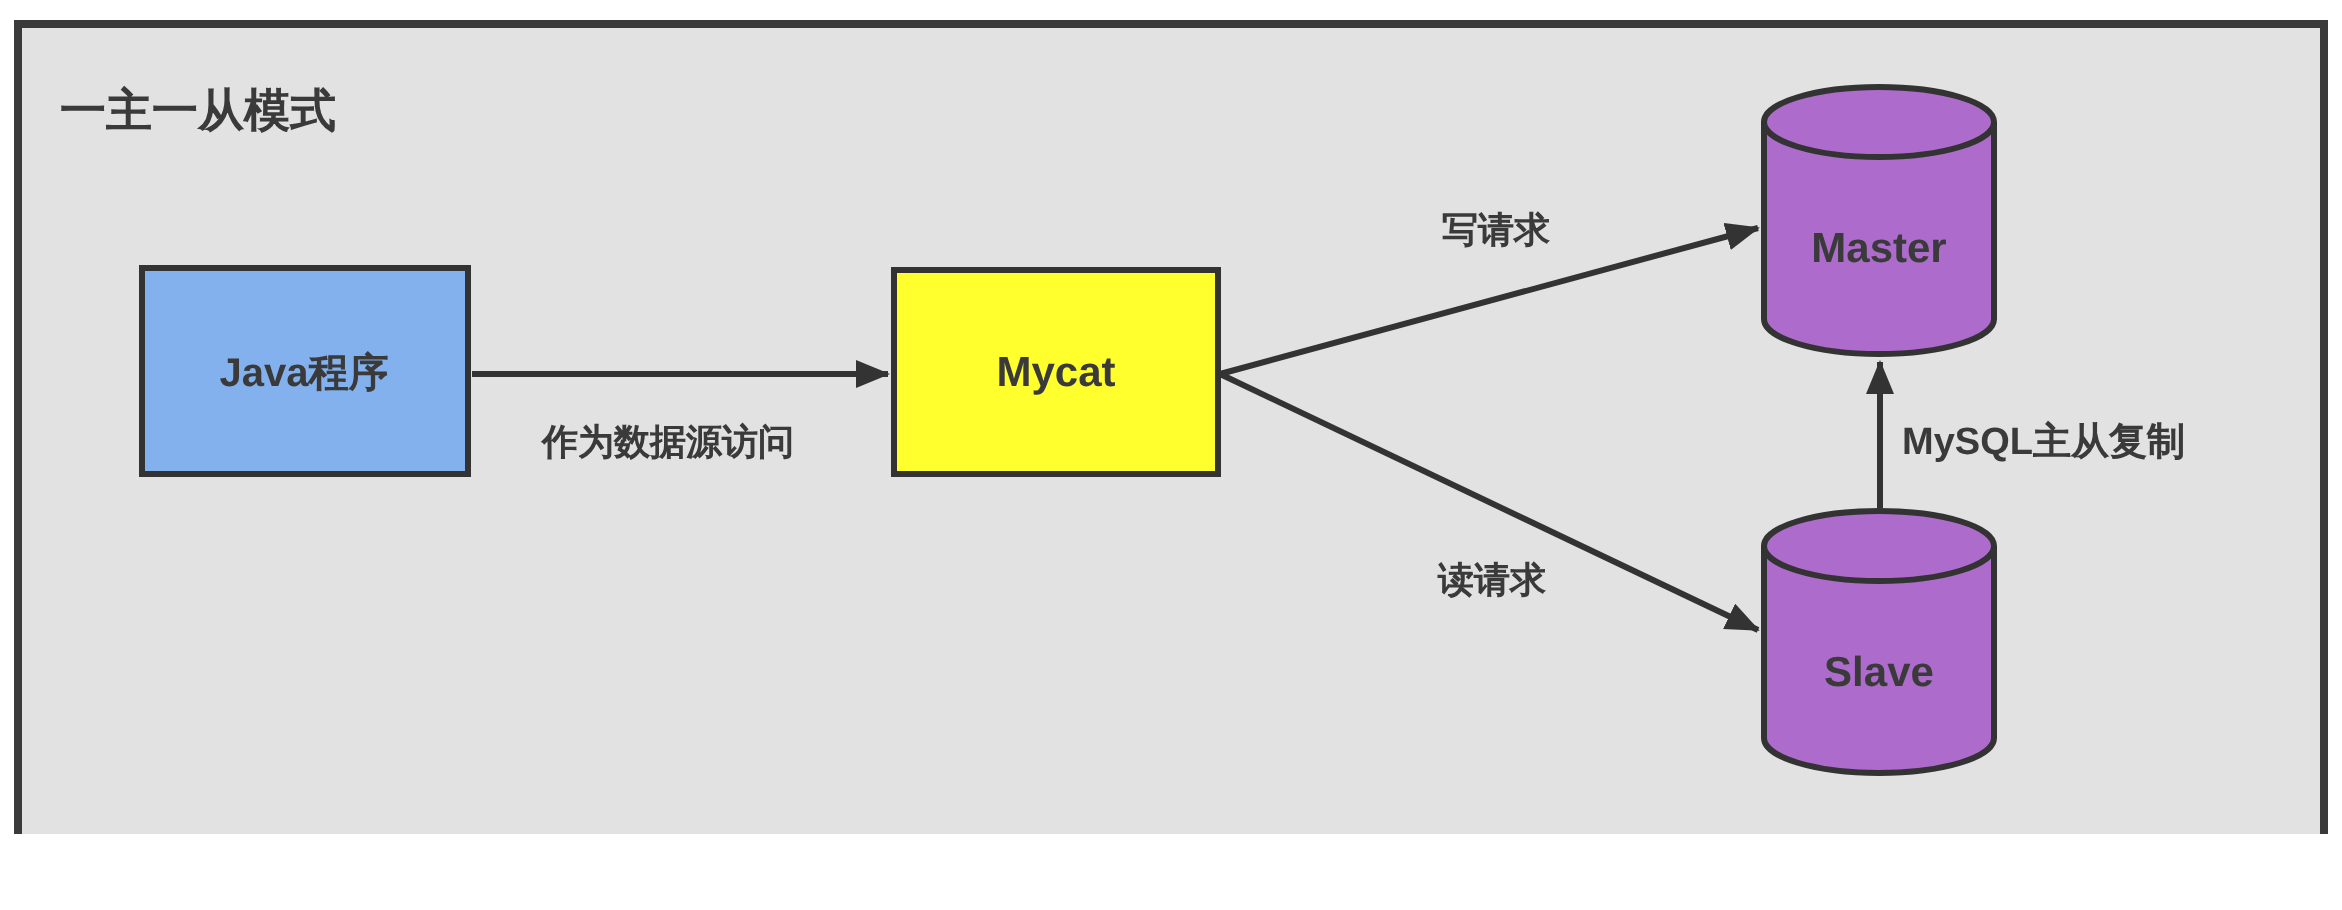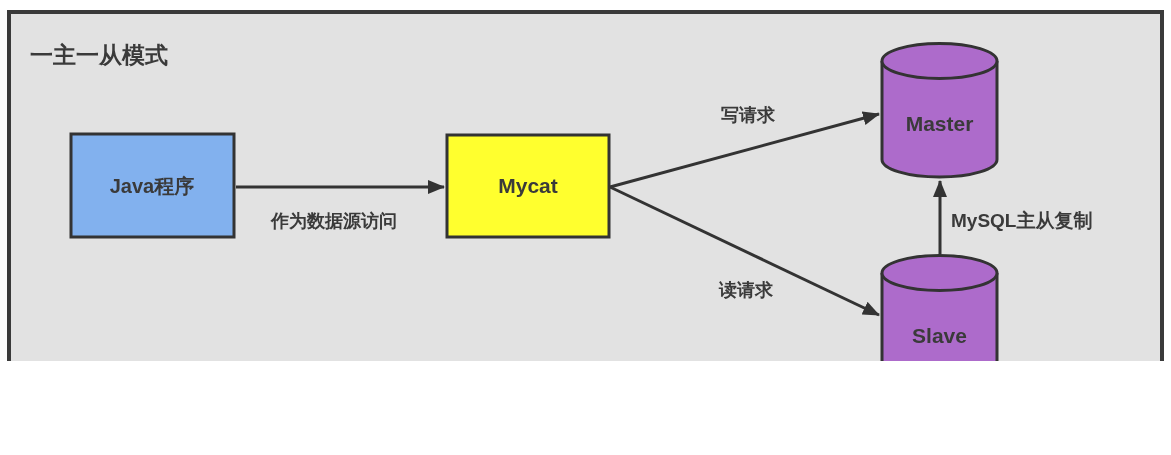--- a/index.html
+++ b/index.html
@@ -1,16 +1,16 @@
 <!DOCTYPE html>
 <html><head>
 <meta charset="utf-8">
 <style>
   html, body { margin: 0; padding: 0; background: #ffffff; }
-  .stage { position: relative; width: 1171px; height: 361px; }
+  .stage { position: relative; width: 1171px; height: 417px; }
   svg { display: block; }
   svg text {
     font-family: "Liberation Sans", "DejaVu Sans", sans-serif;
     font-weight: bold;
     fill: #3a3a3a;
   }
   .frame { stroke: #3a3a3a; stroke-width: 4; }
   .node-stroke { stroke: #333333; stroke-width: 3; }
   .edge { stroke: #333333; stroke-width: 3; fill: none; }
   .title-text { font-size: 23px; }

